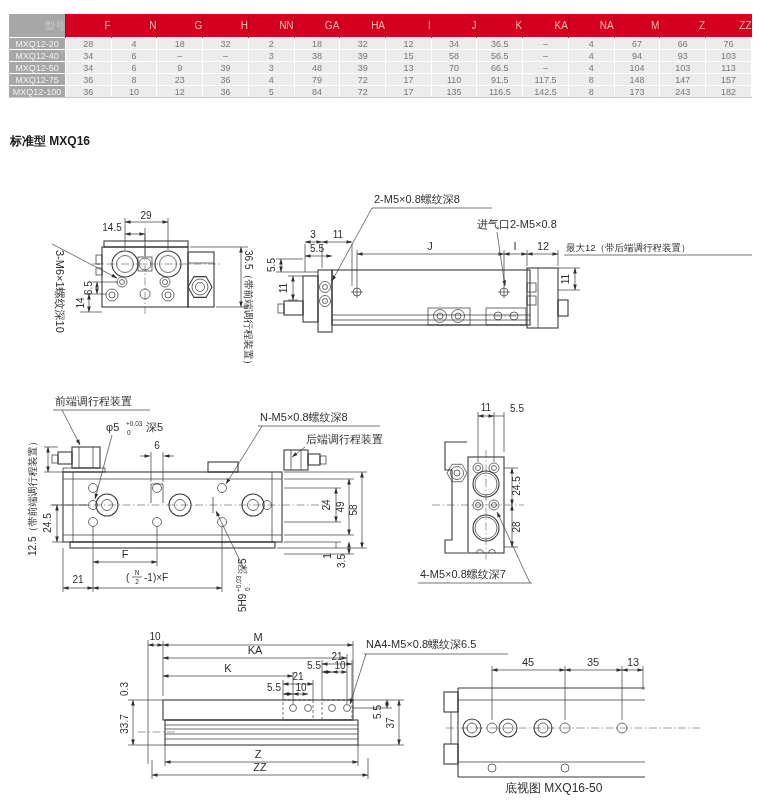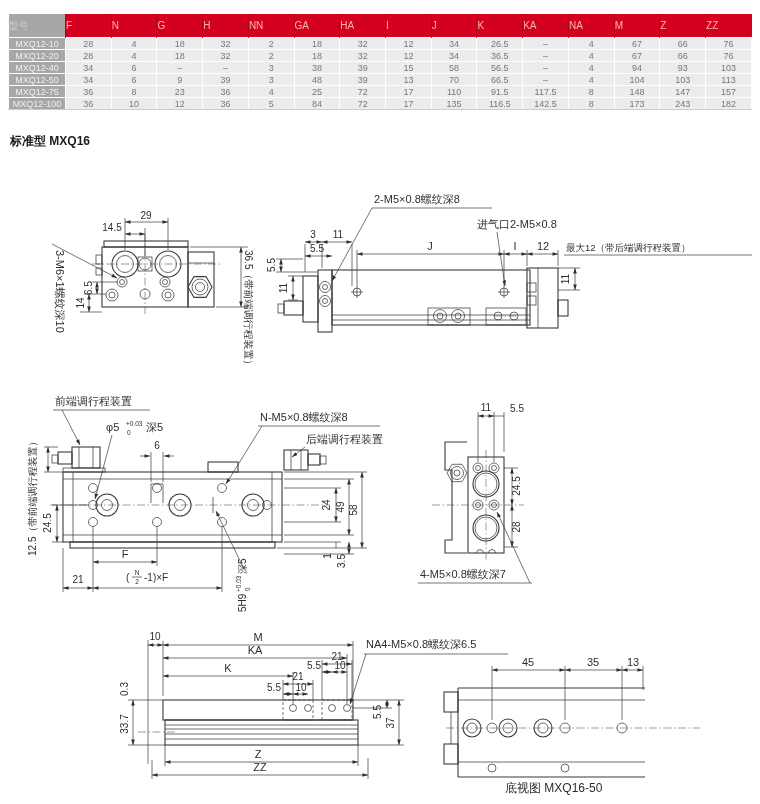--- a/index.html
+++ b/index.html
@@ -1,21 +1,21 @@
 <!DOCTYPE html>
 <html><head>
 <meta charset="utf-8">
 <style>
   html,body{margin:0;padding:0;background:#fff;}
   .page{position:relative;width:760px;height:804px;background:#ffffff;overflow:hidden;
         font-family:"Liberation Sans","DejaVu Sans",sans-serif;}
   
   .dt{position:absolute;left:8px;top:14px;width:744px;border-collapse:collapse;table-layout:fixed;}
   .dt th{background:#d40020;color:#f4b6b1;font-weight:normal;font-size:10px;height:23px;
-         border-left:1px solid #b70019;padding:0;text-align:left;}
+         border-left:1px solid #b70019;padding:0;text-align:right;}
   .dt th.m{background:#a7a7a7;color:#cfcfcf;border-left:none;}
   .dt td{background:#ececec;color:#787878;font-size:9px;text-align:center;height:11px;
          border:1px solid #ffffff;padding:0;}
   .dt td.m{background:#a7a7a7;color:#f0f0f0;}
   .dt tr:last-child td{border-bottom:1px solid #cccccc;}
   .sec-title{position:absolute;left:10px;top:133px;font-size:12px;font-weight:bold;color:#1b1b1b;}
   svg.draw{position:absolute;left:0;top:0;}
   
   .ol{stroke:#3b3b3b;stroke-width:1.1;fill:none;}
   .ol2{stroke:#3b3b3b;stroke-width:0.75;fill:none;}
@@ -65,38 +65,20 @@
       <th>GA</th>
       <th>HA</th>
       <th>I</th>
       <th>J</th>
       <th>K</th>
       <th>KA</th>
       <th>NA</th>
       <th>M</th>
       <th>Z</th>
       <th>ZZ</th>
-    </tr>
-    <tr>
-      <td class="m">MXQ12-10</td>
-      <td>28</td>
-      <td>4</td>
-      <td>18</td>
-      <td>32</td>
-      <td>2</td>
-      <td>18</td>
-      <td>32</td>
-      <td>12</td>
-      <td>34</td>
-      <td>26.5</td>
-      <td>–</td>
-      <td>4</td>
-      <td>67</td>
-      <td>66</td>
-      <td>76</td>
     </tr>
     <tr>
       <td class="m">MXQ12-20</td>
       <td>28</td>
       <td>4</td>
       <td>18</td>
       <td>32</td>
       <td>2</td>
       <td>18</td>
       <td>32</td>
@@ -145,21 +127,21 @@
       <td>103</td>
       <td>113</td>
     </tr>
     <tr>
       <td class="m">MXQ12-75</td>
       <td>36</td>
       <td>8</td>
       <td>23</td>
       <td>36</td>
       <td>4</td>
-      <td>25</td>
+      <td>79</td>
       <td>72</td>
       <td>17</td>
       <td>110</td>
       <td>91.5</td>
       <td>117.5</td>
       <td>8</td>
       <td>148</td>
       <td>147</td>
       <td>157</td>
     </tr>

